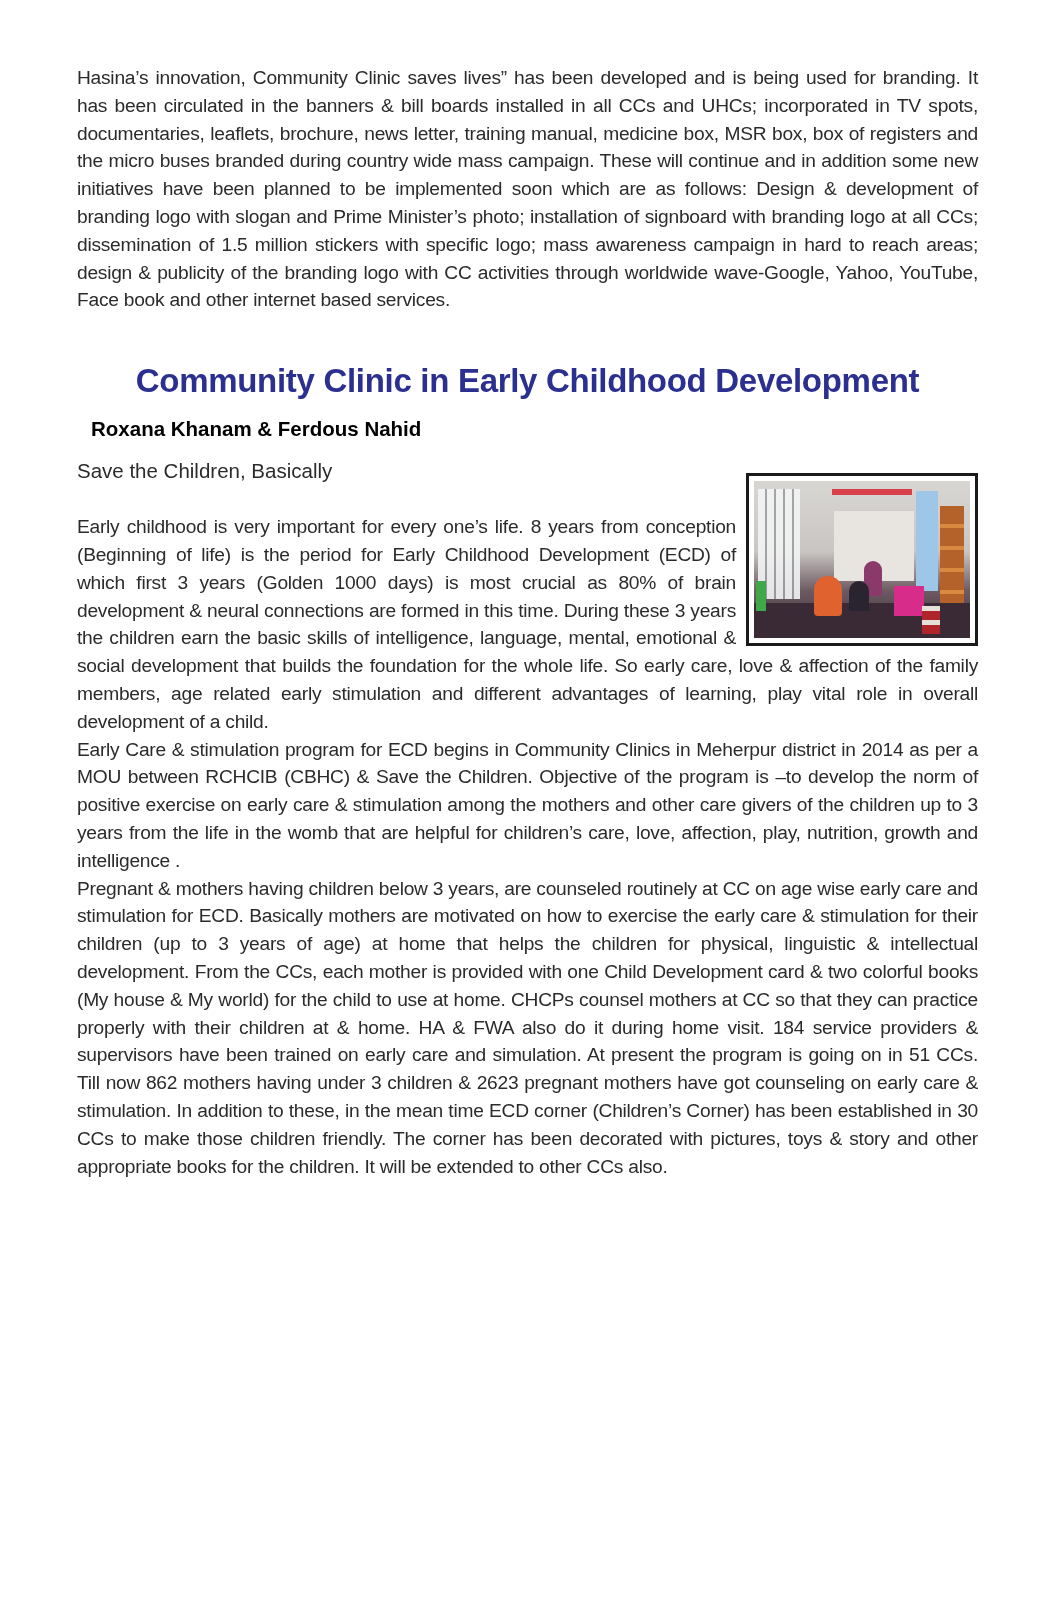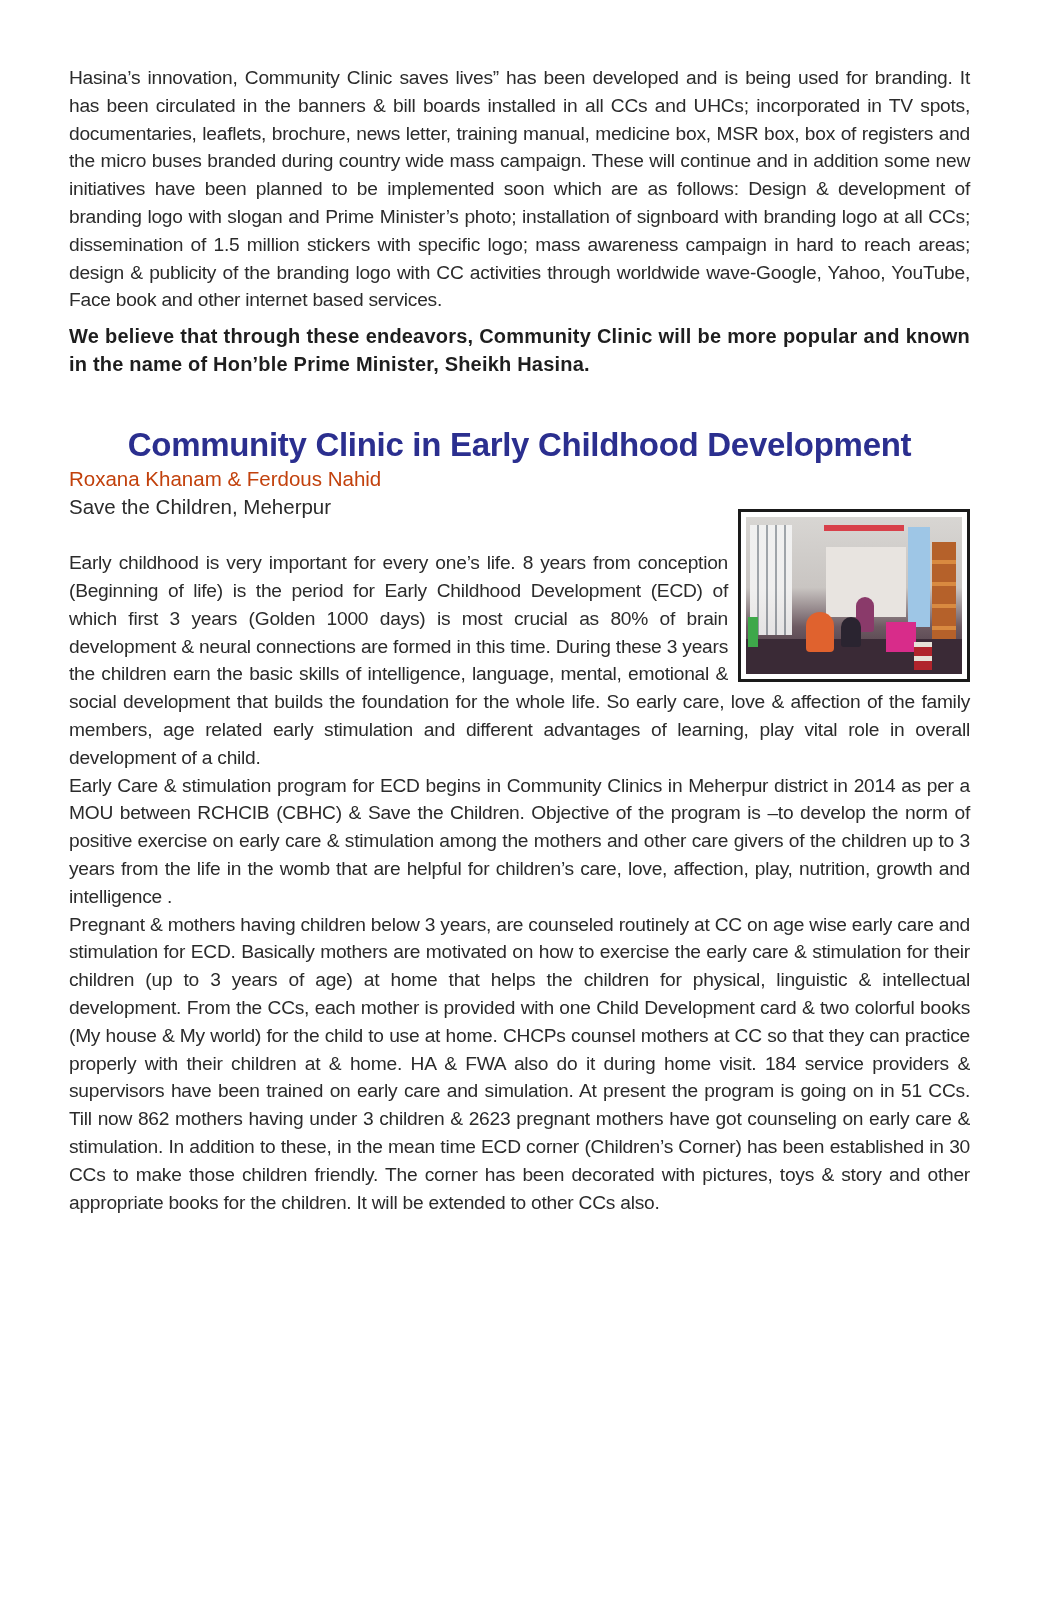--- a/index.html
+++ b/index.html
@@ -1,26 +1,26 @@
 <!DOCTYPE html>
 <html><head>
 <meta charset="utf-8">
 <style>
   html, body { margin: 0; padding: 0; background: #ffffff; }
   body { width: 1061px; height: 1600px; position: relative; overflow: hidden;
          font-family: "Liberation Sans", sans-serif; color: #2b2b2b; }
-  .page { position: absolute; left: 69px; top: 64px; width: 901px; }
+  .page { position: absolute; left: 77px; top: 64px; width: 901px; }
   .p { font-size: 19.2px; line-height: 27.8px; text-align: justify; margin: 0;
        letter-spacing: -0.25px; transform-origin: left; }
   .bold { font-weight: bold; font-size: 20px; line-height: 28px; color: #1e1e1e;
           text-align: justify; margin: 0; letter-spacing: 0.2px; }
   .b1 { margin-top: 8px; }
   .title { color: #2b2f8f; font-weight: bold; font-size: 33px; line-height: 40px;
            margin: 47px 0 0 0; letter-spacing: -0.3px; text-align: center; }
-  .authors { font-weight: normal; font-size: 20.5px; line-height: 28px; margin: 0; color: #c2410c; }
+  .authors { font-weight: bold; font-size: 20.5px; line-height: 28px; margin: 14px; color: #000000; }
   .org { font-size: 20.5px; line-height: 28px; margin: 0; color: #2b2b2b; }
   .figure { float: right; width: 216px; height: 157px; border: 3px solid #1a1a1a;
             margin: -12px 0 4px 10px; padding: 5px; box-sizing: content-box;
             background: #fff; position: relative; }
   .photo { width: 216px; height: 157px; position: relative; overflow: hidden;
            background: linear-gradient(180deg, #d8d6d3 0%, #c9c5c2 45%, #6d5a62 70%, #3a2c38 100%); }
   .win { position: absolute; left: 4px; top: 8px; width: 42px; height: 110px;
          background: repeating-linear-gradient(90deg, #f4f4f4 0 7px, #9aa0a6 7px 9px); opacity: .9; }
   .wall { position: absolute; left: 80px; top: 30px; width: 80px; height: 70px; background: #e8e4e0; }
   .banner { position: absolute; left: 78px; top: 8px; width: 80px; height: 6px; background: #d8404a; }
@@ -36,25 +36,24 @@
            background: repeating-linear-gradient(180deg, #e6e1d8 0 5px, #b0242c 5px 14px); }
   .green { position: absolute; left: 2px; top: 100px; width: 10px; height: 30px; background: #3ea84a; }
   .sp1 { height: 28px; }
   .sp2 { height: 28px; }
 </style>
 </head>
 <body>
 
 <div class="page">
   <p class="p">Hasina’s innovation, Community Clinic saves lives” has been developed and is being used for branding. It has been circulated in the banners &amp; bill boards installed in all CCs and UHCs; incorporated in TV spots, documentaries, leaflets, brochure, news letter, training manual, medicine box, MSR box, box of registers and the micro buses branded during country wide mass campaign. These will continue and in addition some new initiatives have been planned to be implemented soon which are as follows: Design &amp; development of branding logo with slogan and Prime Minister’s photo; installation of signboard with branding logo at all CCs; dissemination of 1.5 million stickers with specific logo; mass awareness campaign in hard to reach areas; design &amp; publicity of the branding logo with CC activities through worldwide wave-Google, Yahoo, YouTube, Face book and other internet based services.</p>
-  <p class="bold b1">We believe that through these endeavors, Community Clinic will be more popular and known in the name of Hon’ble Prime Minister, Sheikh Hasina.</p>
 
   <h1 class="title">Community Clinic in Early Childhood Development</h1>
   <p class="authors">Roxana Khanam &amp; Ferdous Nahid</p>
-  <p class="org">Save the Children, Meherpur</p>
+  <p class="org">Save the Children, Basically</p>
 
   <div class="figure">
     <div class="photo" title="Mothers and children in a Community Clinic ECD corner">
       <div class="wall"></div>
       <div class="banner"></div>
       <div class="win"></div>
       <div class="chart"></div>
       <div class="shelf"></div>
       <div class="floor"></div>
       <div class="pink"></div>

